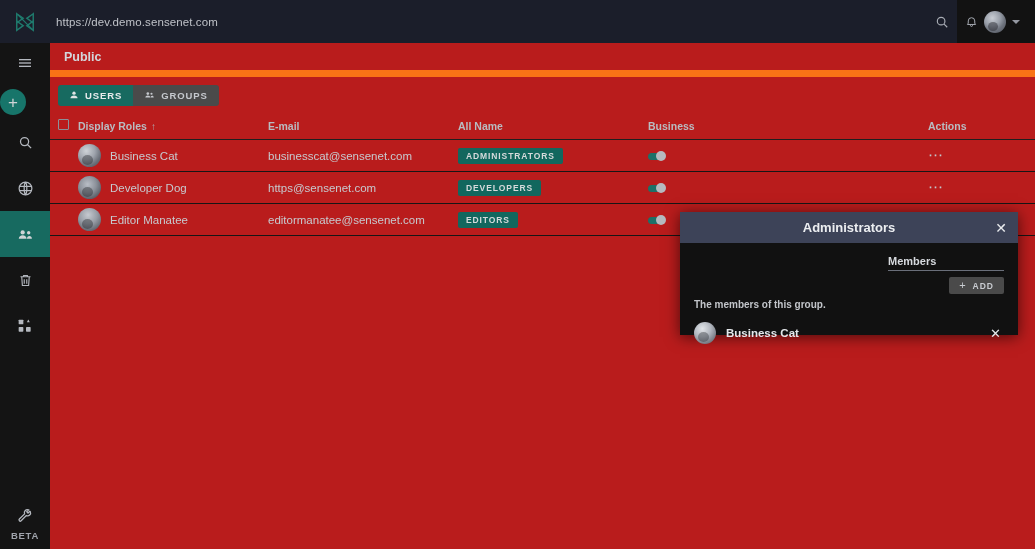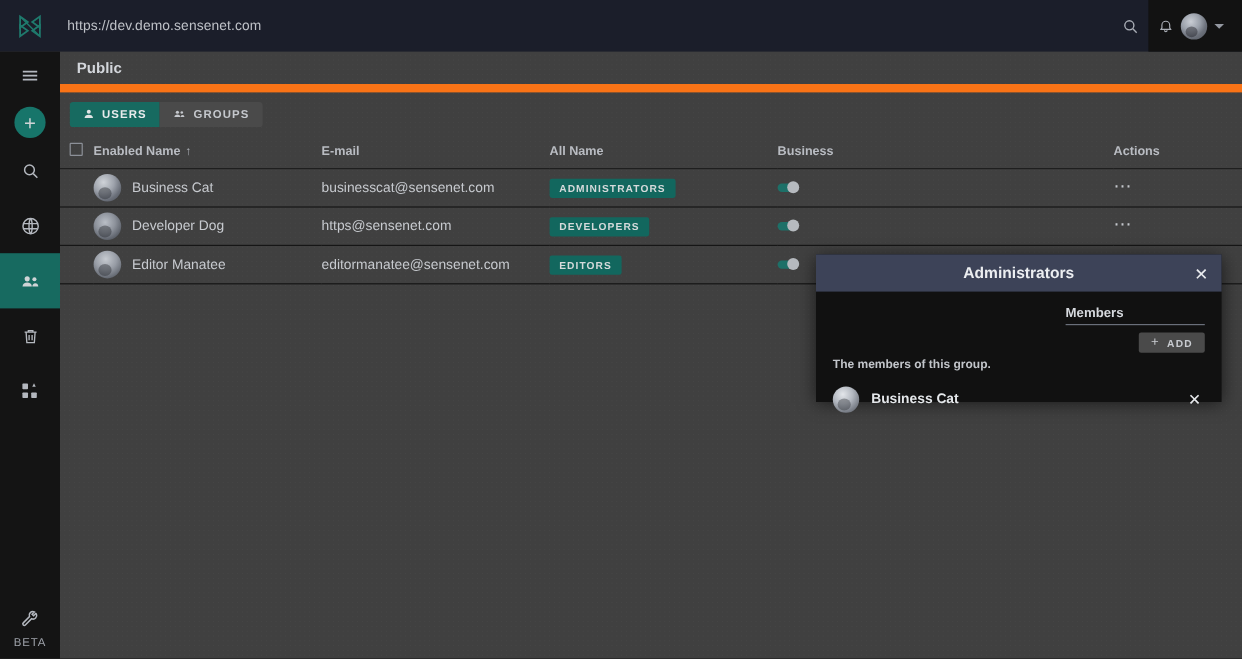--- a/index.html
+++ b/index.html
@@ -2,21 +2,21 @@
 <html><head>
 <meta charset="utf-8">
 <style>
   * { box-sizing: border-box; margin: 0; padding: 0; }
   html, body {
     width: 1035px; height: 549px;
     background: #0d0d0d;
     font-family: "Liberation Sans", sans-serif;
     overflow: hidden;
   }
-  .app { position: relative; width: 1035px; height: 549px; background: #404040; }
+  .app { position: relative; width: 1035px; height: 549px; background: #b91c1c; }
 
   
   .dots {
     position: absolute; inset: 0;
     background-image: radial-gradient(rgba(255,255,255,0.030) 0.6px, transparent 0.7px);
     background-size: 4px 4px;
     pointer-events: none;
   }
 
   
@@ -46,21 +46,21 @@
     content:""; position:absolute; left:4px; top:11px; width:10px; height:9px;
     border-radius:50%; background: rgba(30,32,38,.45);
   }
   .chev { width: 0; height: 0; border-left: 4px solid transparent; border-right: 4px solid transparent;
           border-top: 4.5px solid #9498a1; }
 
   
   .rail {
     position: absolute; left: 0; top: 43px; width: 50px; height: 506px;
     background: #141414;
-    display: flex; flex-direction: column; align-items: center;
+    display: flex; flex-direction: column;  font-weight: bold;
   }
   .rail-icon {
     width: 50px; height: 46px; display: flex; align-items: center; justify-content: center;
     cursor: pointer;
   }
   .rail-icon.active { background: #176a60; }
   .fab {
     width: 26px; height: 26px; border-radius: 50%; background: #17756a;
     display: flex; align-items: center; justify-content: center; margin: 6px 0 4px 0;
     cursor: pointer;
@@ -309,21 +309,21 @@
       </div>
     </div>
 
     <table class="grid">
       <thead>
         <tr>
           <th class="col-chk">
             <span class="chkbox"></span>
           </th>
           <th class="col-name">
-            <span>Enabled Name</span><span class="sort-arrow">↑</span>
+            <span>Display Roles</span><span class="sort-arrow">↑</span>
           </th>
           <th class="col-mail">E-mail</th>
           <th class="col-roles">All Name</th>
           <th class="col-enabled">Business</th>
           <th class="col-actions">Actions</th>
         </tr>
       </thead>
       <tbody>
         <tr>
           <td class="col-chk"></td>

